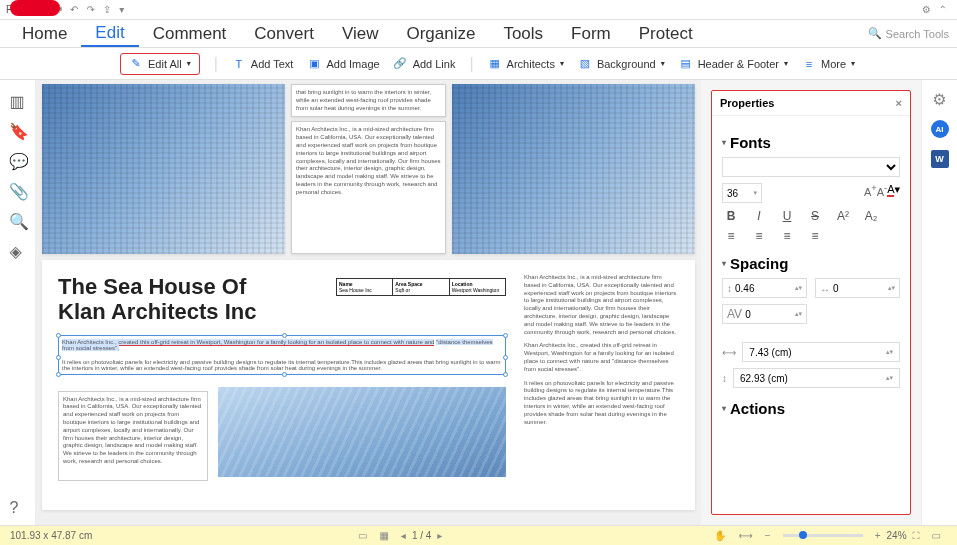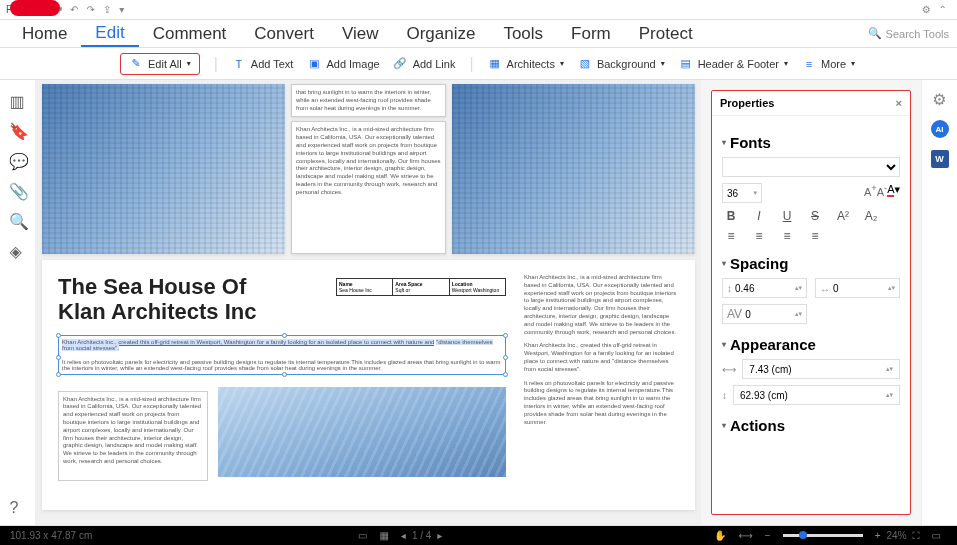--- a/index.html
+++ b/index.html
@@ -58,21 +58,21 @@
 .sizebox{width:40px;height:20px;border:1px solid #ddd;display:flex;align-items:center;padding:0 4px;font-size:10px}
 .fmticons{display:flex;gap:10px;flex-wrap:wrap;margin-top:6px;color:#555;font-size:12px}
 .fmticons span{cursor:pointer;width:18px;text-align:center}
 .spacingrow{display:flex;gap:8px;margin-top:6px}
 .spbox{flex:1;height:20px;border:1px solid #ddd;display:flex;align-items:center;padding:0 4px;font-size:10px;gap:3px}
 .dimrow{display:flex;align-items:center;gap:6px;margin-top:6px}
 .dimbox{flex:1;height:20px;border:1px solid #ddd;display:flex;align-items:center;padding:0 6px;font-size:10px;justify-content:space-between}
 .rrail{width:36px;background:#fff;border-left:1px solid #eee;display:flex;flex-direction:column;align-items:center;gap:12px;padding-top:10px}
 .rrail .ri{width:18px;height:18px;display:flex;align-items:center;justify-content:center;cursor:pointer}
 .aibadge{width:18px;height:18px;background:#2671e2;border-radius:50%;color:#fff;font-size:8px;display:flex;align-items:center;justify-content:center;font-weight:700}
-.statusbar{height:20px;background:#000000;border-top:1px solid #e0e0e0;display:flex;align-items:center;padding:0 10px;font-size:10px;color:#666}
+.statusbar{height:20px;background:#fef9c3;border-top:1px solid #e0e0e0;display:flex;align-items:center;padding:0 10px;font-size:10px;color:#666}
 .statusbar .sp{flex:1}
 .statusbar .sbtn{margin:0 6px;cursor:pointer;color:#888}
 .zoom{width:80px;height:3px;background:#ddd;margin:0 6px;position:relative}
 .zoom::after{content:'';position:absolute;left:20%;top:-3px;width:8px;height:8px;background:#2671e2;border-radius:50%}
 .leftcol2{display:flex;gap:10px;align-items:flex-start}
 .colr{width:155px;font-size:6px;color:#555;line-height:1.3}
 </style>
 </head>
 <body>
 
@@ -270,21 +270,20 @@
       </div>
       <div class="spacingrow">
         <div class="spbox" style="flex:0 0 calc(50% - 4px)">
             <span style="color:#888;font-size:12px">AV</span>
             <span>0</span>
             <span style="margin-left:auto;font-size:7px;color:#999">▴▾</span>
           </div>
       </div>
     </div>
     <div class="sec">
-      <div class="collap">Appearance</div>
       <div class="dimrow">
         <span style="color:#888;font-size:10px">⟷</span>
         <div class="dimbox">
             <span>7.43 (cm)</span>
             <span style="font-size:7px;color:#999">▴▾</span>
           </div>
       </div>
       <div class="dimrow">
         <span style="color:#888;font-size:10px">↕</span>
         <div class="dimbox">

